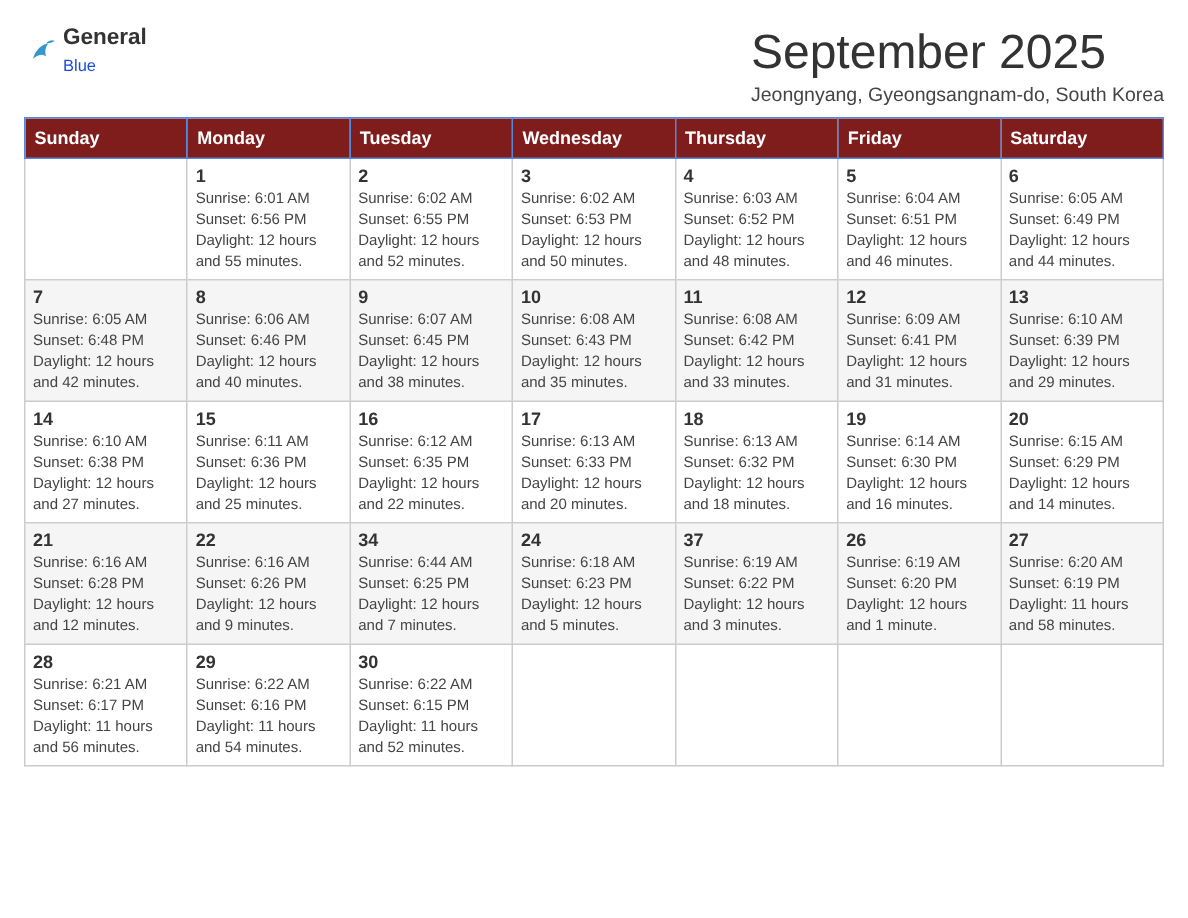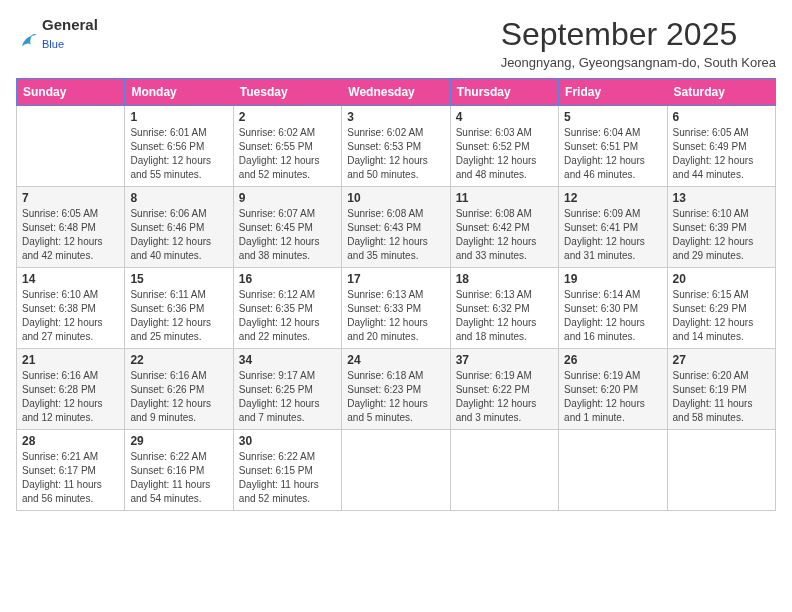--- a/index.html
+++ b/index.html
@@ -11,21 +11,21 @@
       padding: 16px;
     }
     .header-area {
       display: flex;
       align-items: flex-start;
       justify-content: space-between;
       margin-bottom: 4px;
     }
     .logo {
       display: flex;
-      align-items: flex-end;
+      align-items: center;
       gap: 4px;
     }
     .logo-text-general {
       font-size: 15px;
       font-weight: bold;
       color: #333;
     }
     .logo-text-blue {
       font-size: 11px;
       font-weight: normal;
@@ -48,21 +48,21 @@
       color: #444;
       margin-top: 2px;
     }
     .calendar-table {
       width: 100%;
       border-collapse: collapse;
       margin-top: 8px;
       font-size: 11px;
     }
     .calendar-table thead tr th {
-      background-color: #ec4899;
+      background-color: #7f1d1d;
       color: #fff;
       text-align: left;
       padding: 6px 6px;
       font-size: 12px;
       font-weight: bold;
       border: 1px solid #5588dd;
     }
     .calendar-table tbody tr td {
       border: 1px solid #cccccc;
       vertical-align: top;
@@ -281,21 +281,21 @@
         </td>
         <td>
           <div class="day-number">22</div>
           <div class="day-info" style="white-space: pre-line;">Sunrise: 6:16 AM
 Sunset: 6:26 PM
 Daylight: 12 hours
 and 9 minutes.</div>
         </td>
         <td>
           <div class="day-number">34</div>
-          <div class="day-info" style="white-space: pre-line;">Sunrise: 9:17 AM
+          <div class="day-info" style="white-space: pre-line;">Sunrise: 6:44 AM
 Sunset: 6:25 PM
 Daylight: 12 hours
 and 7 minutes.</div>
         </td>
         <td>
           <div class="day-number">24</div>
           <div class="day-info" style="white-space: pre-line;">Sunrise: 6:18 AM
 Sunset: 6:23 PM
 Daylight: 12 hours
 and 5 minutes.</div>

